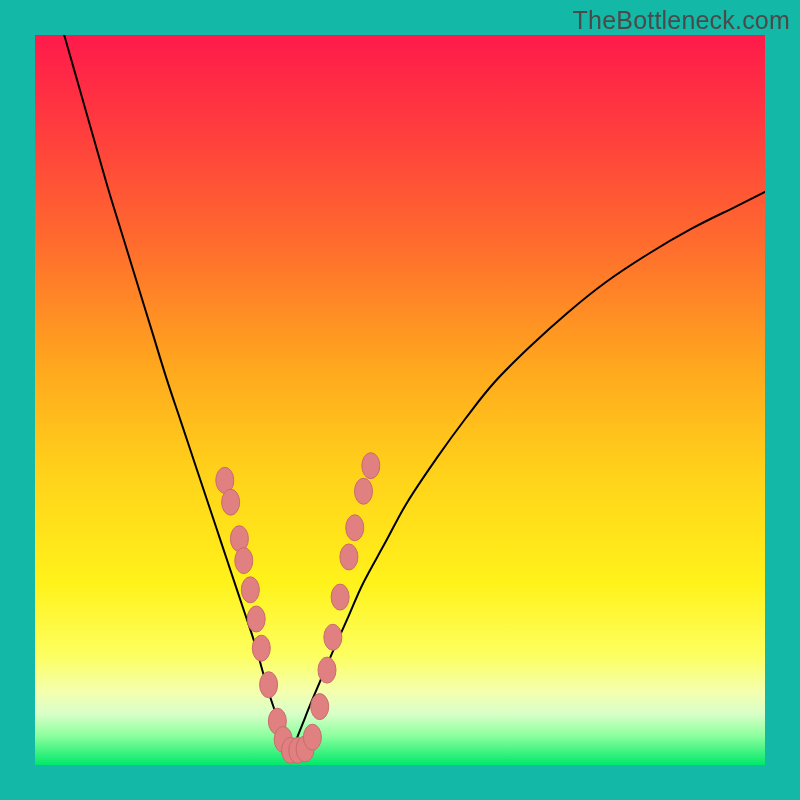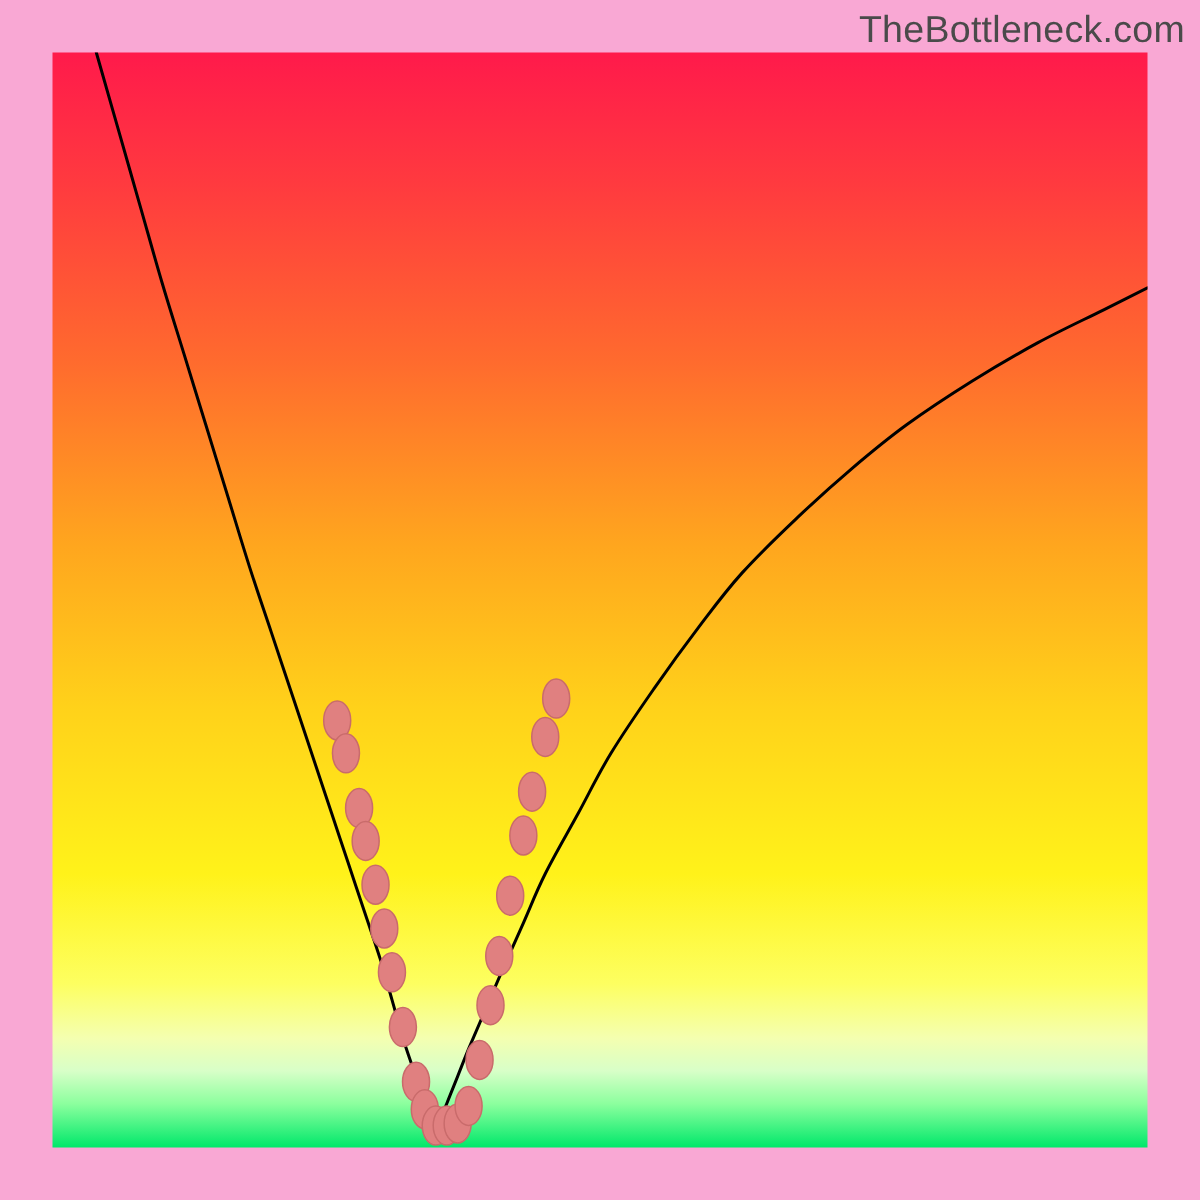--- a/index.html
+++ b/index.html
@@ -8,21 +8,21 @@
     width: 800px;
     height: 800px;
     overflow: hidden;
     background: #000;
     font-family: Arial, Helvetica, sans-serif;
   }
   .frame {
     position: relative;
     width: 800px;
     height: 800px;
-    background: #f9a8d4;
+    background: #14b8a6;
   }
   .plot {
     position: absolute;
     left: 35px;
     top: 35px;
     width: 730px;
     height: 730px;
     
   }
   .watermark {

